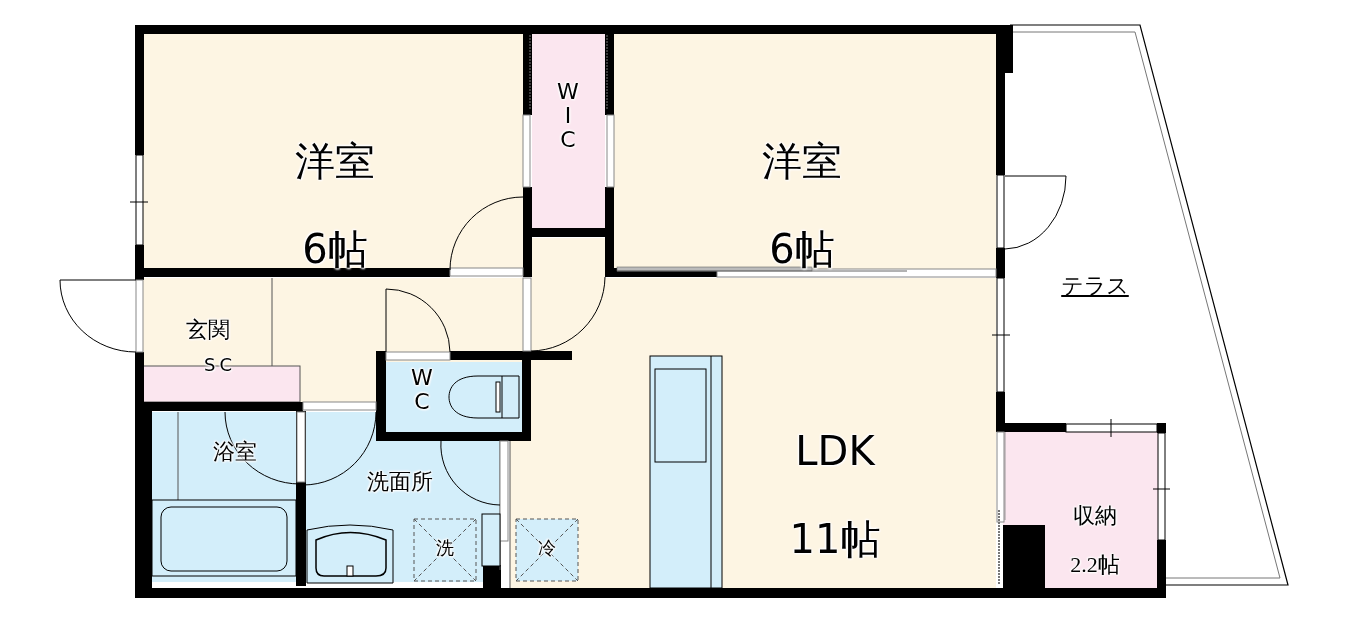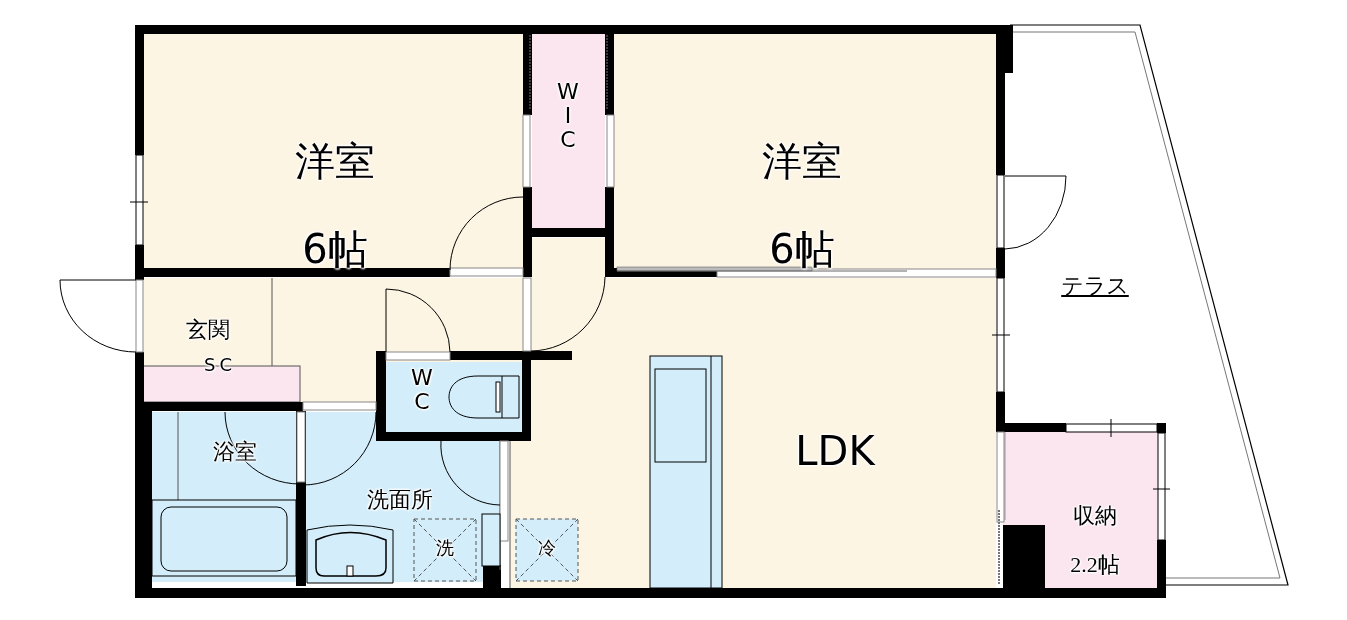--- a/index.html
+++ b/index.html
@@ -170,26 +170,27 @@
 <div class="lbl big" style="left:712px; top:95px; width:180px;">
   <div>洋室</div>
   <div>6帖</div>
 </div>
 
 <div class="lbl sm" style="left:158px; top:318px; width:100px;">玄関</div>
 <div class="lbl xs" style="left:180px; top:355px; width:80px; letter-spacing:4px;">SC</div>
 <div class="lbl sm" style="left:402px; top:366px; width:40px;">W
 C</div>
 <div class="lbl sm" style="left:190px; top:440px; width:90px;">浴室</div>
-<div class="lbl sm" style="left:340px; top:488px; width:120px;text-align:center;">洗面所</div>
+<div class="lbl sm" style="left:340px; top:470px; width:120px;text-align:center;">洗面所</div>
 <div class="lbl xs" style="left:425px; top:538px; width:40px;">洗</div>
 <div class="lbl xs" style="left:527px; top:538px; width:40px;">冷</div>
 
 <div class="lbl big" style="left:740px; top:385px; width:190px;">
   <div>LDK</div>
+  <div>11帖</div>
 </div>
 
 <div class="lbl sm" style="left:1040px; top:274px; width:110px;text-decoration:underline;">テラス</div>
 
 <div class="lbl sm" style="left:1045px; top:480px; width:100px;font-family:Liberation Serif, serif;">
   <div>収納</div>
   <div>2.2帖</div>
 </div>
 
 </body></html>

